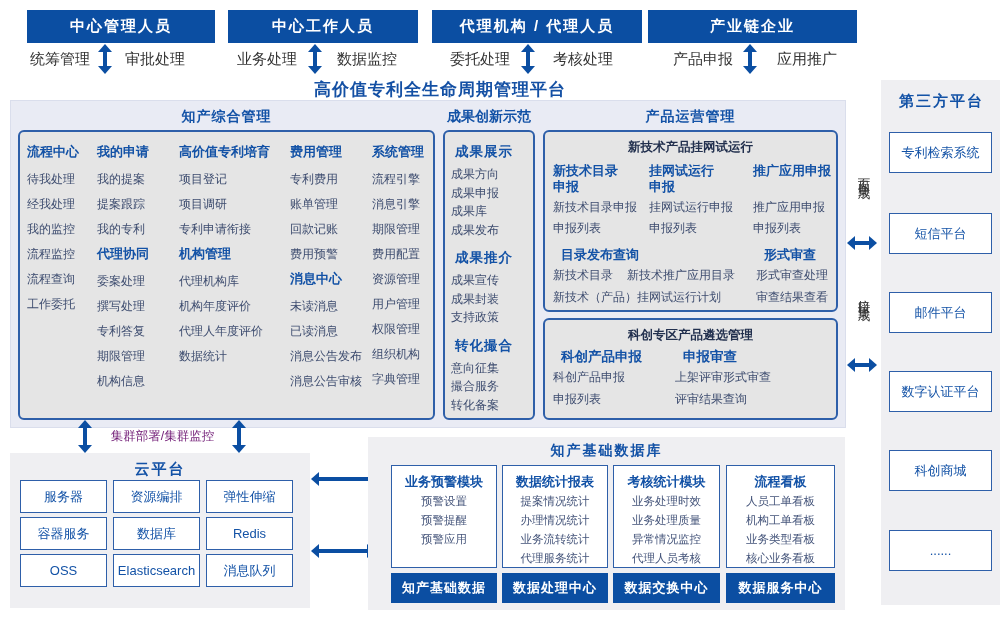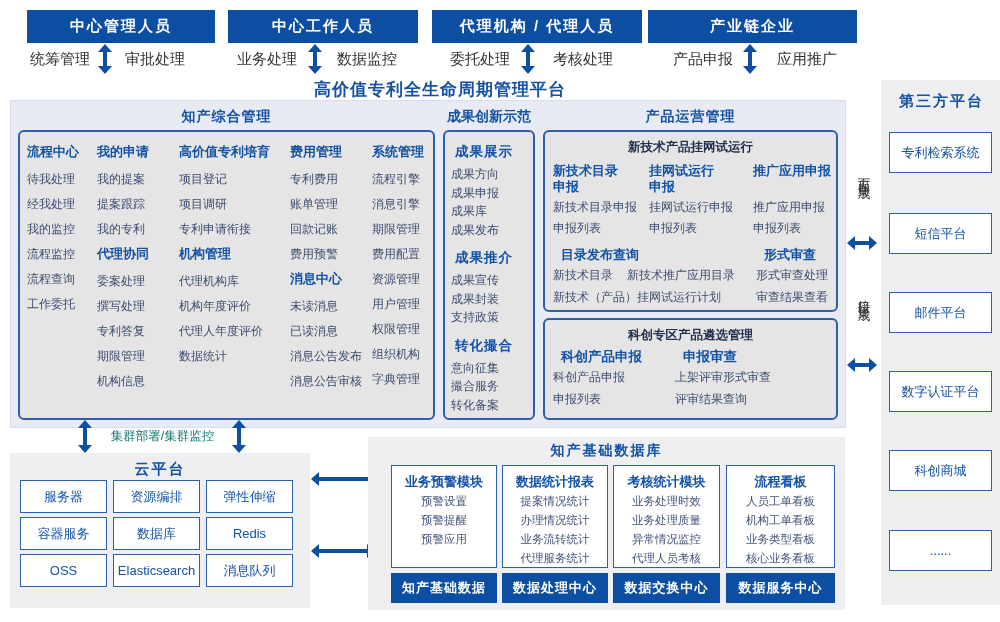--- a/index.html
+++ b/index.html
@@ -58,21 +58,21 @@
   .tp-box{position:absolute;left:8px;width:103px;height:41px;background:#fff;border:1.5px solid var(--border);box-sizing:border-box;
     display:flex;align-items:center;justify-content:center;font-size:13px;color:var(--blue-text);}
   .cl-box{position:absolute;width:87px;height:33px;background:#fff;border:1.5px solid var(--border);box-sizing:border-box;
     display:flex;align-items:center;justify-content:center;font-size:13px;color:var(--blue-text);}
   .db-box{position:absolute;top:28px;height:103px;background:#fff;border:1.5px solid var(--border);box-sizing:border-box;text-align:center;}
   .db-h{font-size:13px;font-weight:bold;color:var(--blue-text);margin-top:6px;height:20px;line-height:20px;}
   .db-it{font-size:11.5px;line-height:19px;color:#44547a;white-space:nowrap;}
   .db-f{position:absolute;top:136px;height:30px;background:var(--blue);color:#fff;font-weight:bold;font-size:13px;
     display:flex;align-items:center;justify-content:center;letter-spacing:1px;}
   .vtext{position:absolute;writing-mode:vertical-rl;font-size:12.5px;color:#333;letter-spacing:3px;}
-  .cluster-label{position:absolute;left:100px;top:428px;width:125px;text-align:center;font-size:12.5px;color:#0f766e;}
+  .cluster-label{position:absolute;left:100px;top:428px;width:125px;text-align:center;font-size:12.5px;color:#701a75;}
 </style>
 </head>
 <body>
 
 <div id="stage">
 
   <div class="role-box" style="left:27px;width:188px;">
       <span>中心管理人员</span>
     </div>
   <div class="role-box" style="left:228px;width:190px;">

